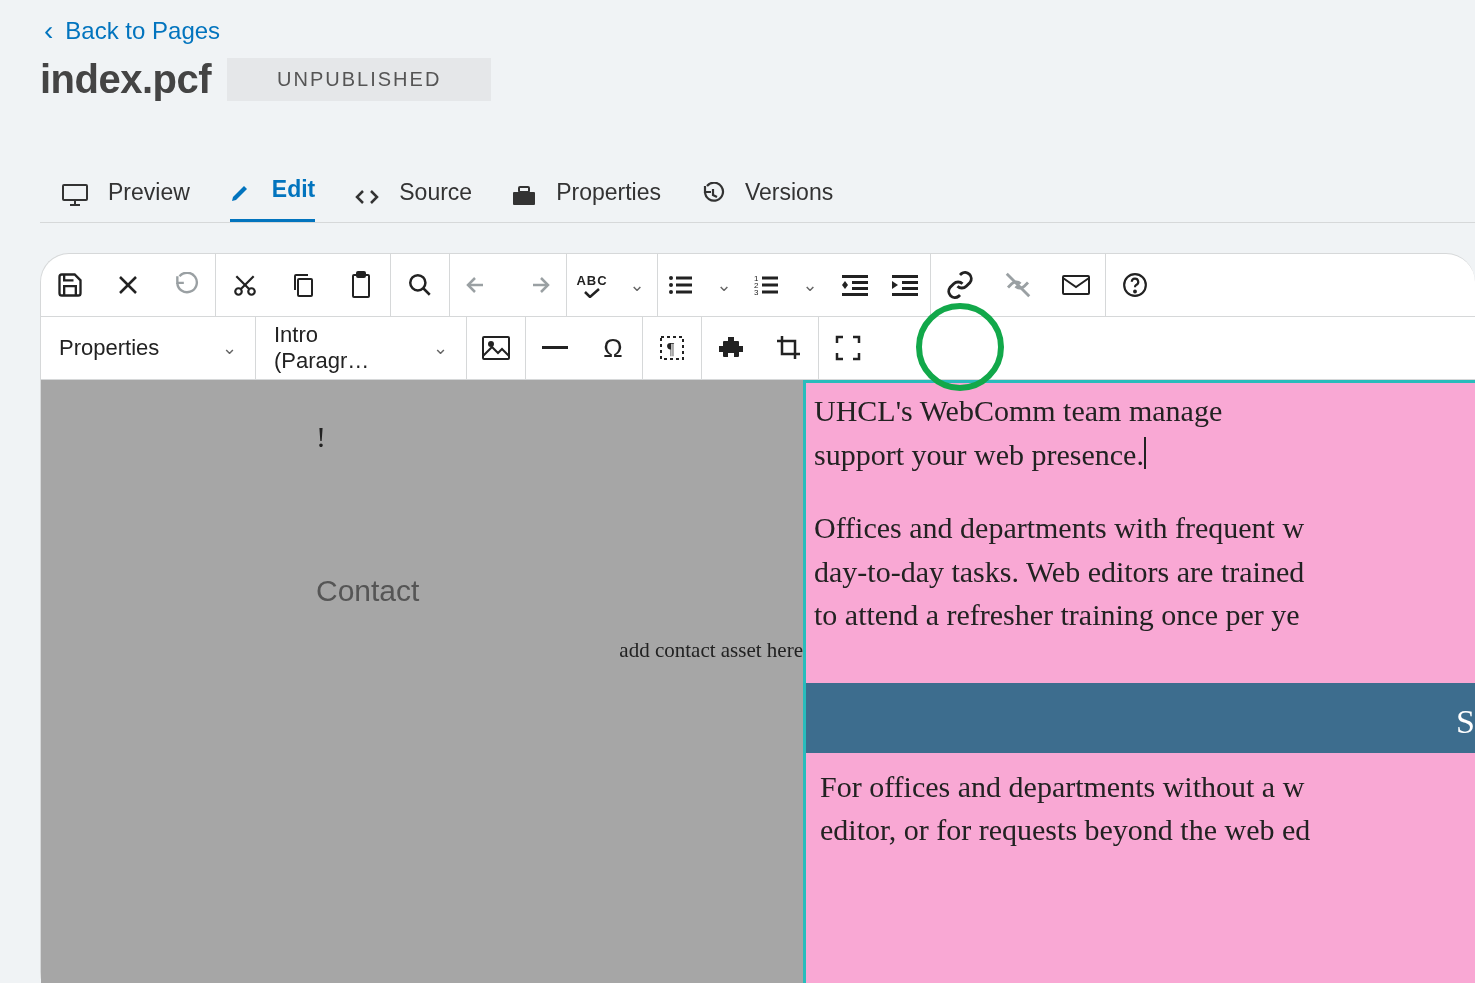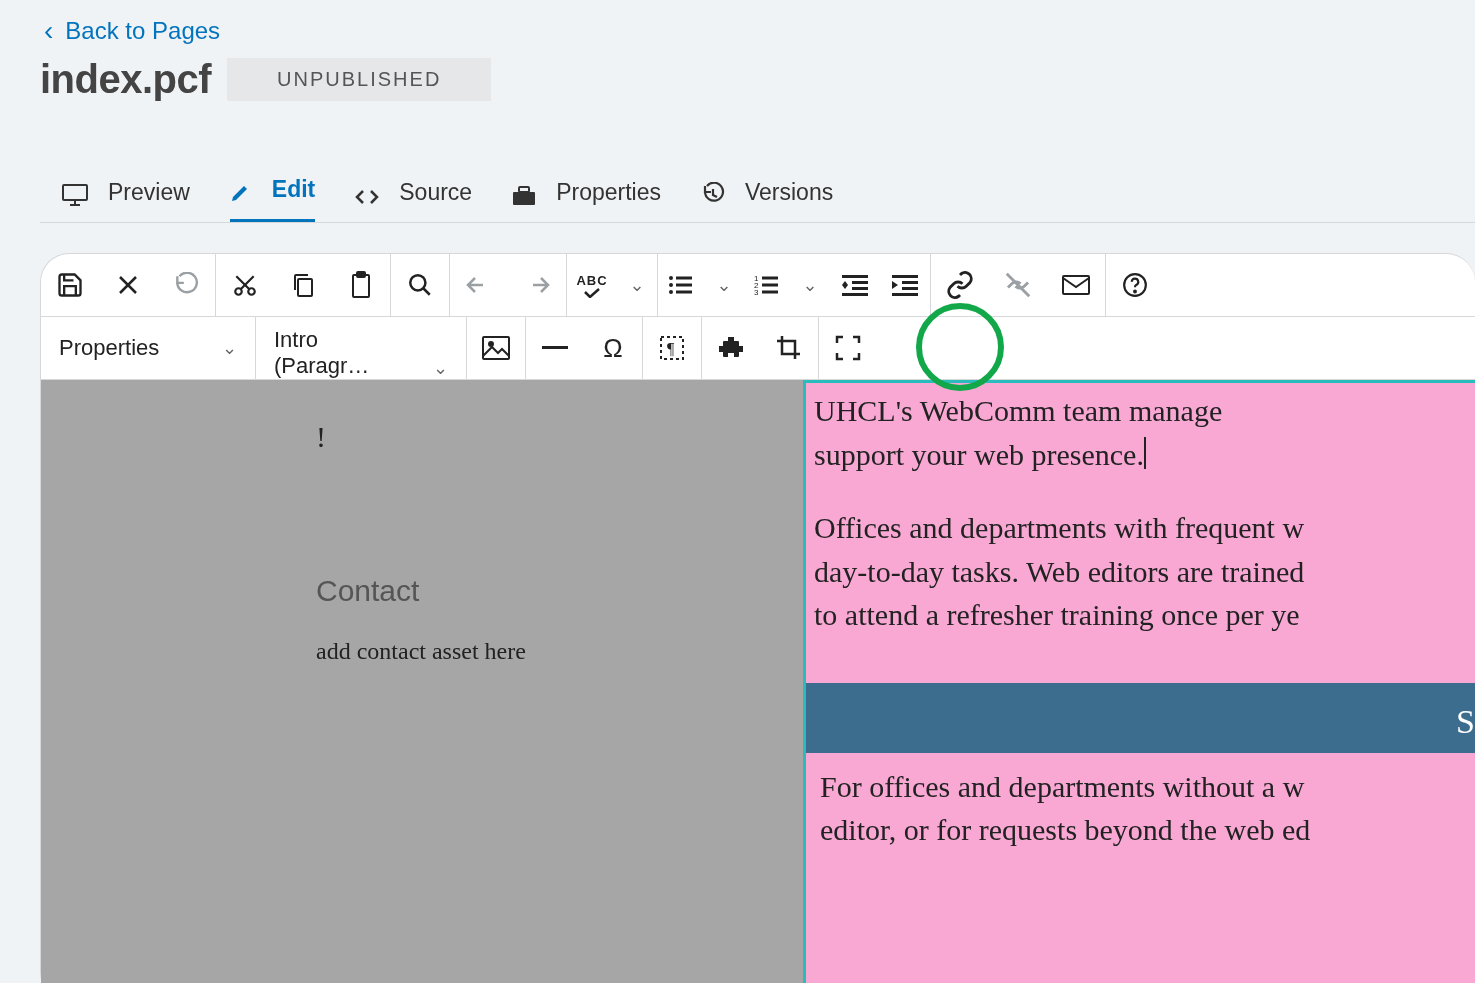--- a/index.html
+++ b/index.html
@@ -100,21 +100,21 @@
     display: flex;
     align-items: center;
     justify-content: space-between;
     height: 62px;
     padding: 0 18px;
     font-size: 22px;
     cursor: pointer;
     gap: 18px;
   }
   .tsel.w1 { width: 215px; border-right: 1px solid #d6d8d9; }
-  .tsel.w2 { width: 210px; align-items: flex-end; }
+  .tsel.w2 { width: 210px; }
   .chev { font-size: 18px; color: #666; }
   .link-circle {
     border: 6px solid #12a84a;
     border-radius: 50%;
     width: 88px;
     height: 88px;
     position: absolute;
     margin-left: -15px;
     margin-top: -13px;
     pointer-events: none;
@@ -137,21 +137,22 @@
   .left-col .bang { font-size: 30px; margin-bottom: 120px; }
   .left-col .contact-h {
     font-size: 30px;
     color: #555;
     font-family: "Helvetica Neue", Arial, sans-serif;
     font-weight: 300;
     font-stretch: condensed;
     margin-bottom: 30px;
   }
   .left-col .contact-ph {
-    font-size: 24px;
+    font-size: 21px;
+    text-align: right;
   }
   .right-col {
     flex: 1;
     background: #f9a8d4;
     border-top: 3px solid #28bcbc;
     border-left: 3px solid #28bcbc;
     font-family: Georgia, "Times New Roman", serif;
     font-size: 30px;
     line-height: 1.45;
     overflow: hidden;

